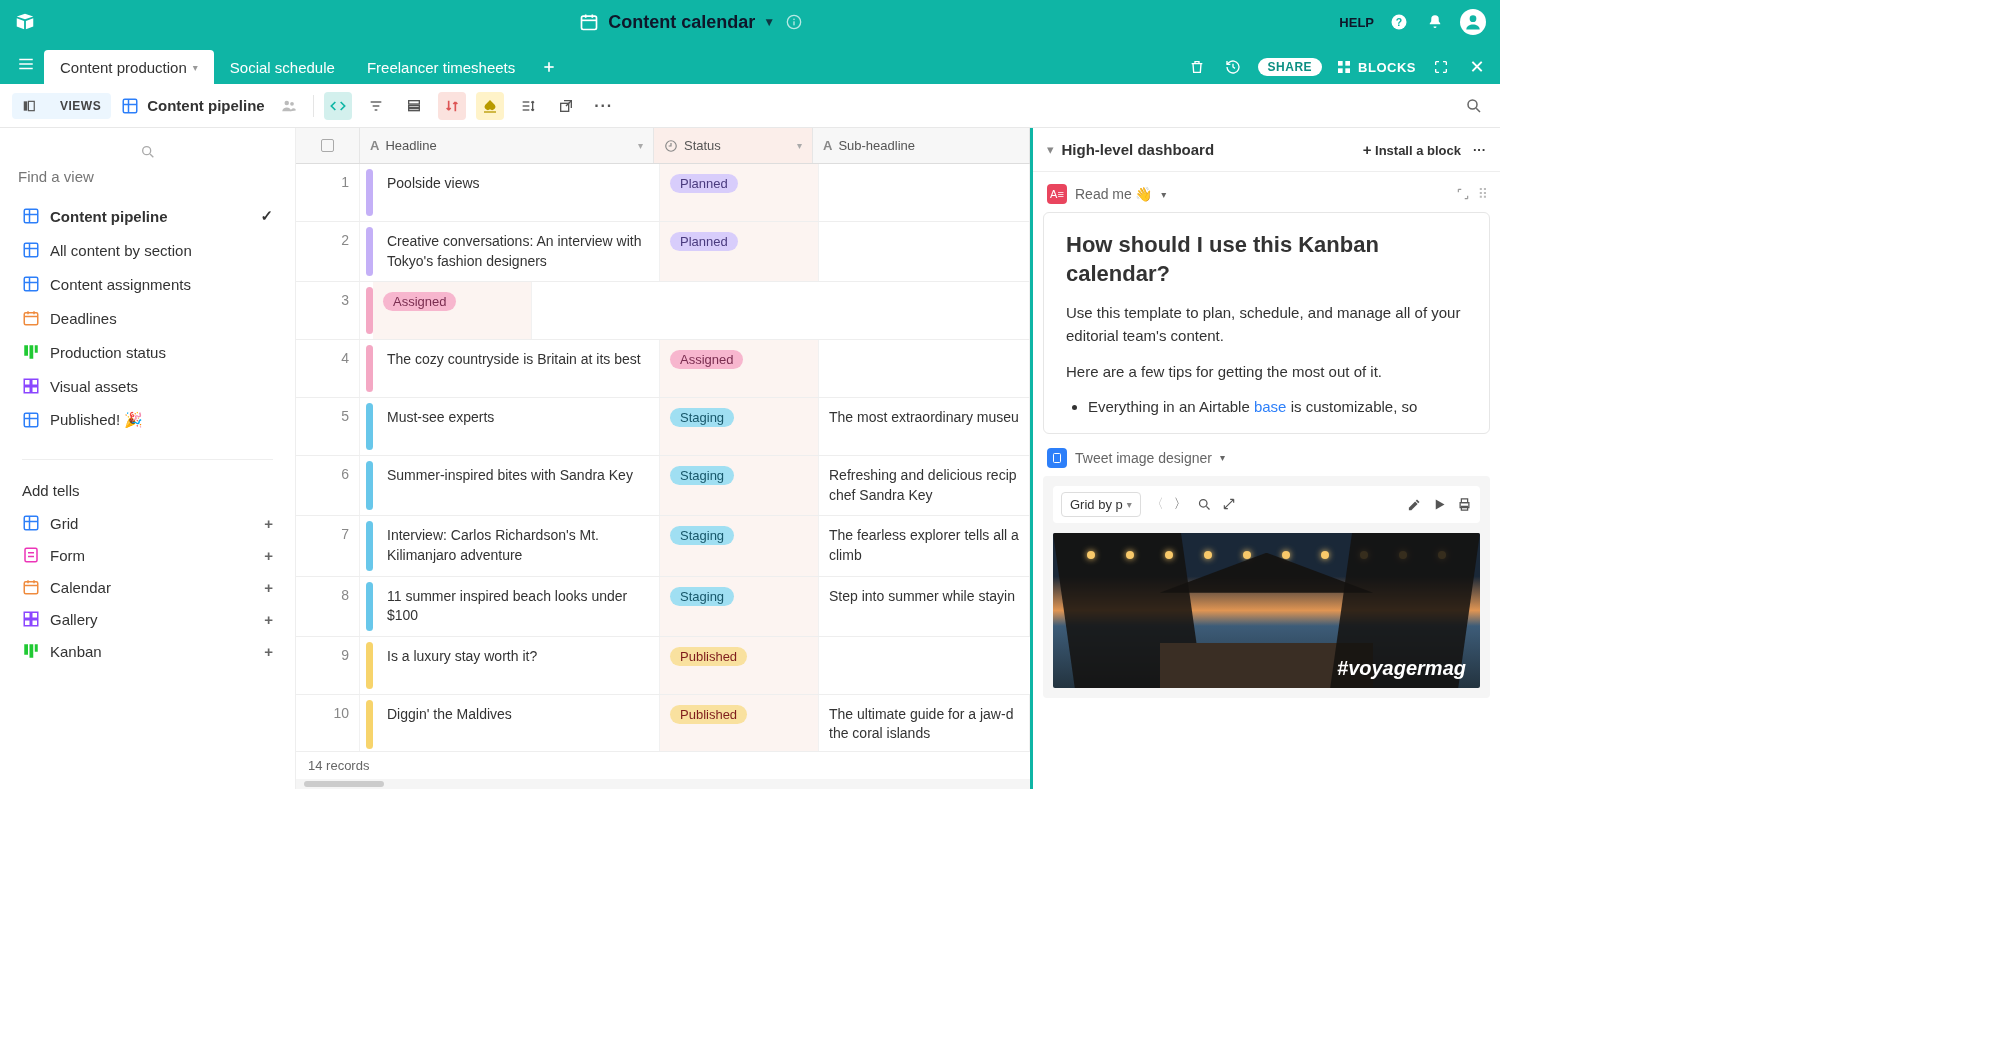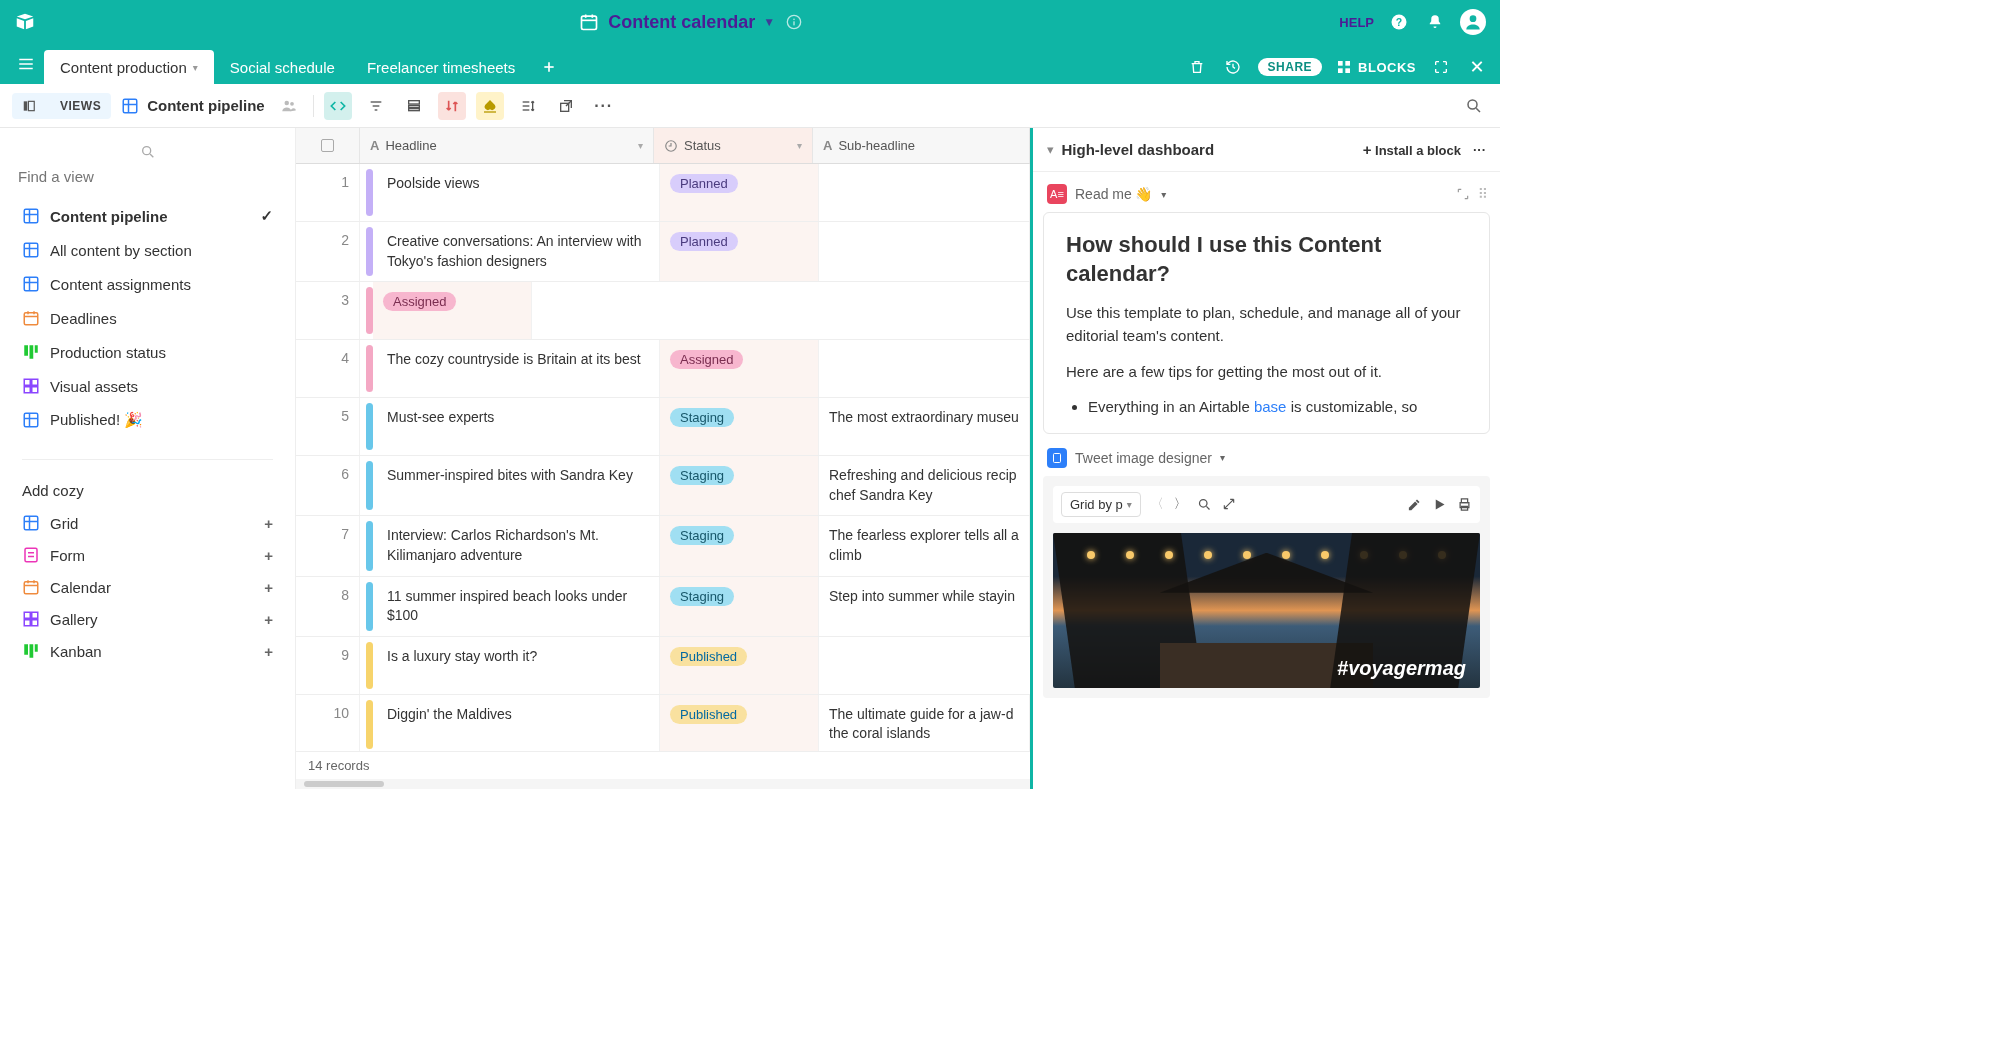--- a/index.html
+++ b/index.html
@@ -1,20 +1,20 @@
 <!DOCTYPE html>
 <html><head>
 <meta charset="utf-8">
 <style>
 * { box-sizing: border-box; margin: 0; padding: 0; }
 body { font-family: -apple-system, BlinkMacSystemFont, "Segoe UI", Helvetica, Arial, sans-serif; font-size: 13px; color: #333; background: #fff; overflow: hidden; }
 .app { width: 1500px; height: 789px; display: flex; flex-direction: column; }
 
 
-.topbar { height: 44px; background: #0fb5a5; display: flex; align-items: center; padding: 0 14px; color: #4c1d95; }
+.topbar { height: 44px; background: #0fb5a5; display: flex; align-items: center; padding: 0 14px; color: #0f172a; }
 .logo { width: 22px; height: 22px; margin-right: 8px; }
 .topbar-center { flex: 1; display: flex; align-items: center; justify-content: center; gap: 8px; font-size: 18px; font-weight: 600; }
 .topbar-right { display: flex; align-items: center; gap: 14px; font-size: 13px; }
 .avatar { width: 26px; height: 26px; border-radius: 50%; background: #fff; display:flex; align-items:center; justify-content:center; }
 .icon-btn { width:22px; height:22px; display:inline-flex; align-items:center; justify-content:center; cursor:pointer; }
 
 
 .tabrow { height: 40px; background: #0fb5a5; display: flex; align-items: flex-end; padding-left: 8px; padding-right: 12px; }
 .hamburger { width: 36px; height: 40px; display:flex; align-items:center; justify-content:center; color:#fff; cursor:pointer; }
 .tab { height: 34px; display:flex; align-items:center; padding: 0 16px; color:#fff; font-size:15px; cursor:pointer; gap:6px; border-radius: 4px 4px 0 0;}
@@ -69,21 +69,21 @@
 .cell.num { width:64px; justify-content:flex-end; color:#888; padding-right:10px; }
 .colorbar { width:7px; margin: 5px 0 5px 6px; border-radius:4px; align-self:stretch;}
 .cb-purple{background:#c4b0f7;} .cb-pink{background:#f4a8c4;} .cb-blue{background:#68c7ea;} .cb-yellow{background:#f7d46c;}
 .cell.headline { width:287px; padding-left:14px; line-height:1.4;}
 .cell.status { width:159px; background:#fcf4f1; }
 .cell.sub { flex:1; line-height:1.4; }
 .pill { display:inline-block; padding:2px 10px; border-radius:10px; font-size:13px;}
 .pill-planned{background:#d8cdfb; color:#4a3b7e;}
 .pill-assigned{background:#f7b6ce; color:#7a2d50;}
 .pill-staging{background:#a0dff2; color:#17576a;}
-.pill-published{background:#f9e19f; color:#0369a1;}
+.pill-published{background:#f9e19f; color:#7f1d1d;}
 .grid-footer { height:28px; display:flex; align-items:center; padding-left:12px; color:#666; font-size:13px; border-top:1px solid #eee;}
 .grid-scroll { height:10px; background:#f5f5f5; }
 .grid-scroll .thumb { height:6px; width:80px; background:#ccc; border-radius:3px; margin-left:8px; margin-top:2px;}
 .checkbox { width:13px; height:13px; border:1px solid #aaa; border-radius:2px;}
 .dropdown-arrow{ margin-left:auto; color:#aaa; font-size:10px;}
 
 
 .dashboard { width:470px; border-left:3px solid #0fb5a5; display:flex; flex-direction:column; background:#fff;}
 .dash-header { height:44px; display:flex; align-items:center; padding:0 14px; gap:8px; border-bottom:1px solid #eee;}
 .dash-title { font-size:15px; font-weight:600; flex:1;}
@@ -384,21 +384,21 @@
               <svg width="18" height="18" viewBox="0 0 24 24">
                 <rect x="3" y="3" width="18" height="18" rx="2" fill="none" stroke="currentColor" stroke-width="2"></rect>
                 <line x1="3" y1="10" x2="21" y2="10" stroke="currentColor" stroke-width="2"></line>
                 <line x1="10" y1="3" x2="10" y2="21" stroke="currentColor" stroke-width="2"></line>
               </svg>
             </span>
             <span>Published! 🎉</span>
           </div>
         </div>
       <div class="divider"></div>
-      <div class="add-view-hdr">Add cozy</div>
+      <div class="add-view-hdr">Add tells</div>
       <div id="add-view-list">
           <div class="add-view-item">
             <span class="view-icon vic-grid">
               <svg width="18" height="18" viewBox="0 0 24 24">
                 <rect x="3" y="3" width="18" height="18" rx="2" fill="none" stroke="currentColor" stroke-width="2"></rect>
                 <line x1="3" y1="10" x2="21" y2="10" stroke="currentColor" stroke-width="2"></line>
                 <line x1="10" y1="3" x2="10" y2="21" stroke="currentColor" stroke-width="2"></line>
               </svg>
             </span>
             <span>Grid</span>
@@ -592,21 +592,21 @@
           <span style="font-size:10px;">▾</span>
           <span style="flex:1"></span>
           <span>
             <svg width="14" height="14" viewBox="0 0 24 24" fill="none" stroke="#999" stroke-width="2">
                 <path d="M4 4h5M4 4v5M20 20h-5M20 20v-5"></path>
               </svg>
           </span>
           <span style="color:#bbb;letter-spacing:-2px;">⠿</span>
         </div>
         <div class="block-card">
-          <h2>How should I use this Content calendar?</h2>
+          <h2>How should I use this Kanban calendar?</h2>
           <p>Use this template to plan, schedule, and manage all of your editorial team's content.</p>
           <p>Here are a few tips for getting the most out of it.</p>
           <ul>
               <li>
             <span>Everything in an Airtable </span><a href="#">base</a><span> is customizable, so</span>
           </li>
             </ul>
         </div>
 
         <div class="block-head">

